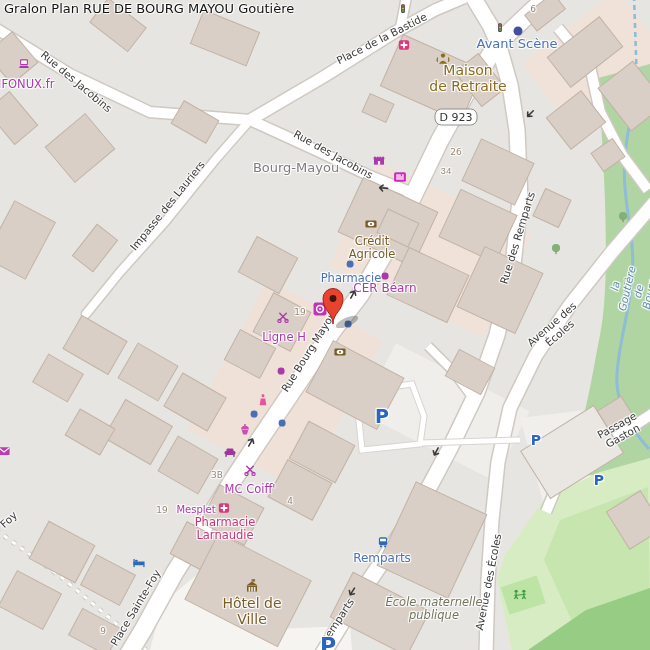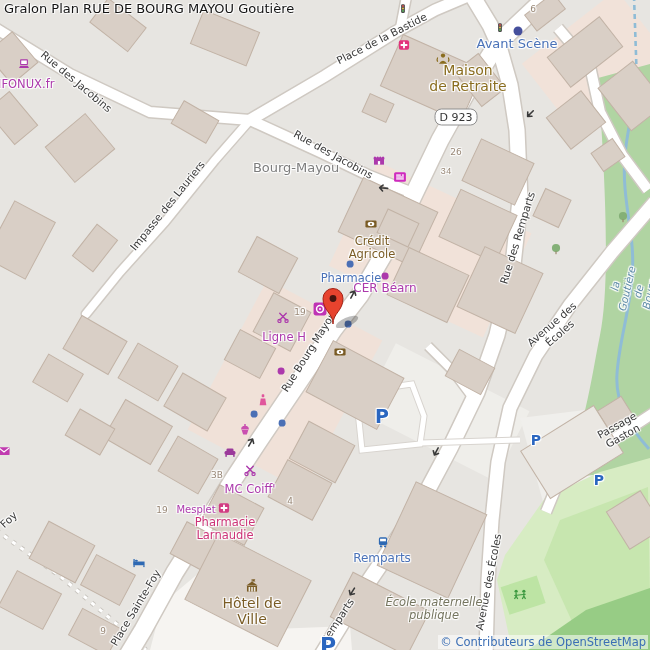--- a/index.html
+++ b/index.html
@@ -384,14 +384,13 @@
       </div>
       <div class="icn" style="height: 13px; width: 13px; left: 352px; top: 592px; transform: translate(-50%, -50%) rotate(122deg);">
         <svg viewBox="0 0 14 14" width="100%" height="100%">
           <path d="M2 7 H10 M7.2 3.8 L10.6 7 L7.2 10.2" stroke="#3a3a3a" stroke-width="1.7" fill="none" stroke-linecap="round" stroke-linejoin="round"></path>
         </svg>
       </div>
       <div class="shield" style="left: 456px; top: 117px;">D 923</div>
     </div>
 
   <div class="ttl">Gralon Plan RUE DE BOURG MAYOU Goutière</div>
-  <div class="attr">© Contributeurs de OpenStreetMap</div>
 </div>
 
 </body></html>

